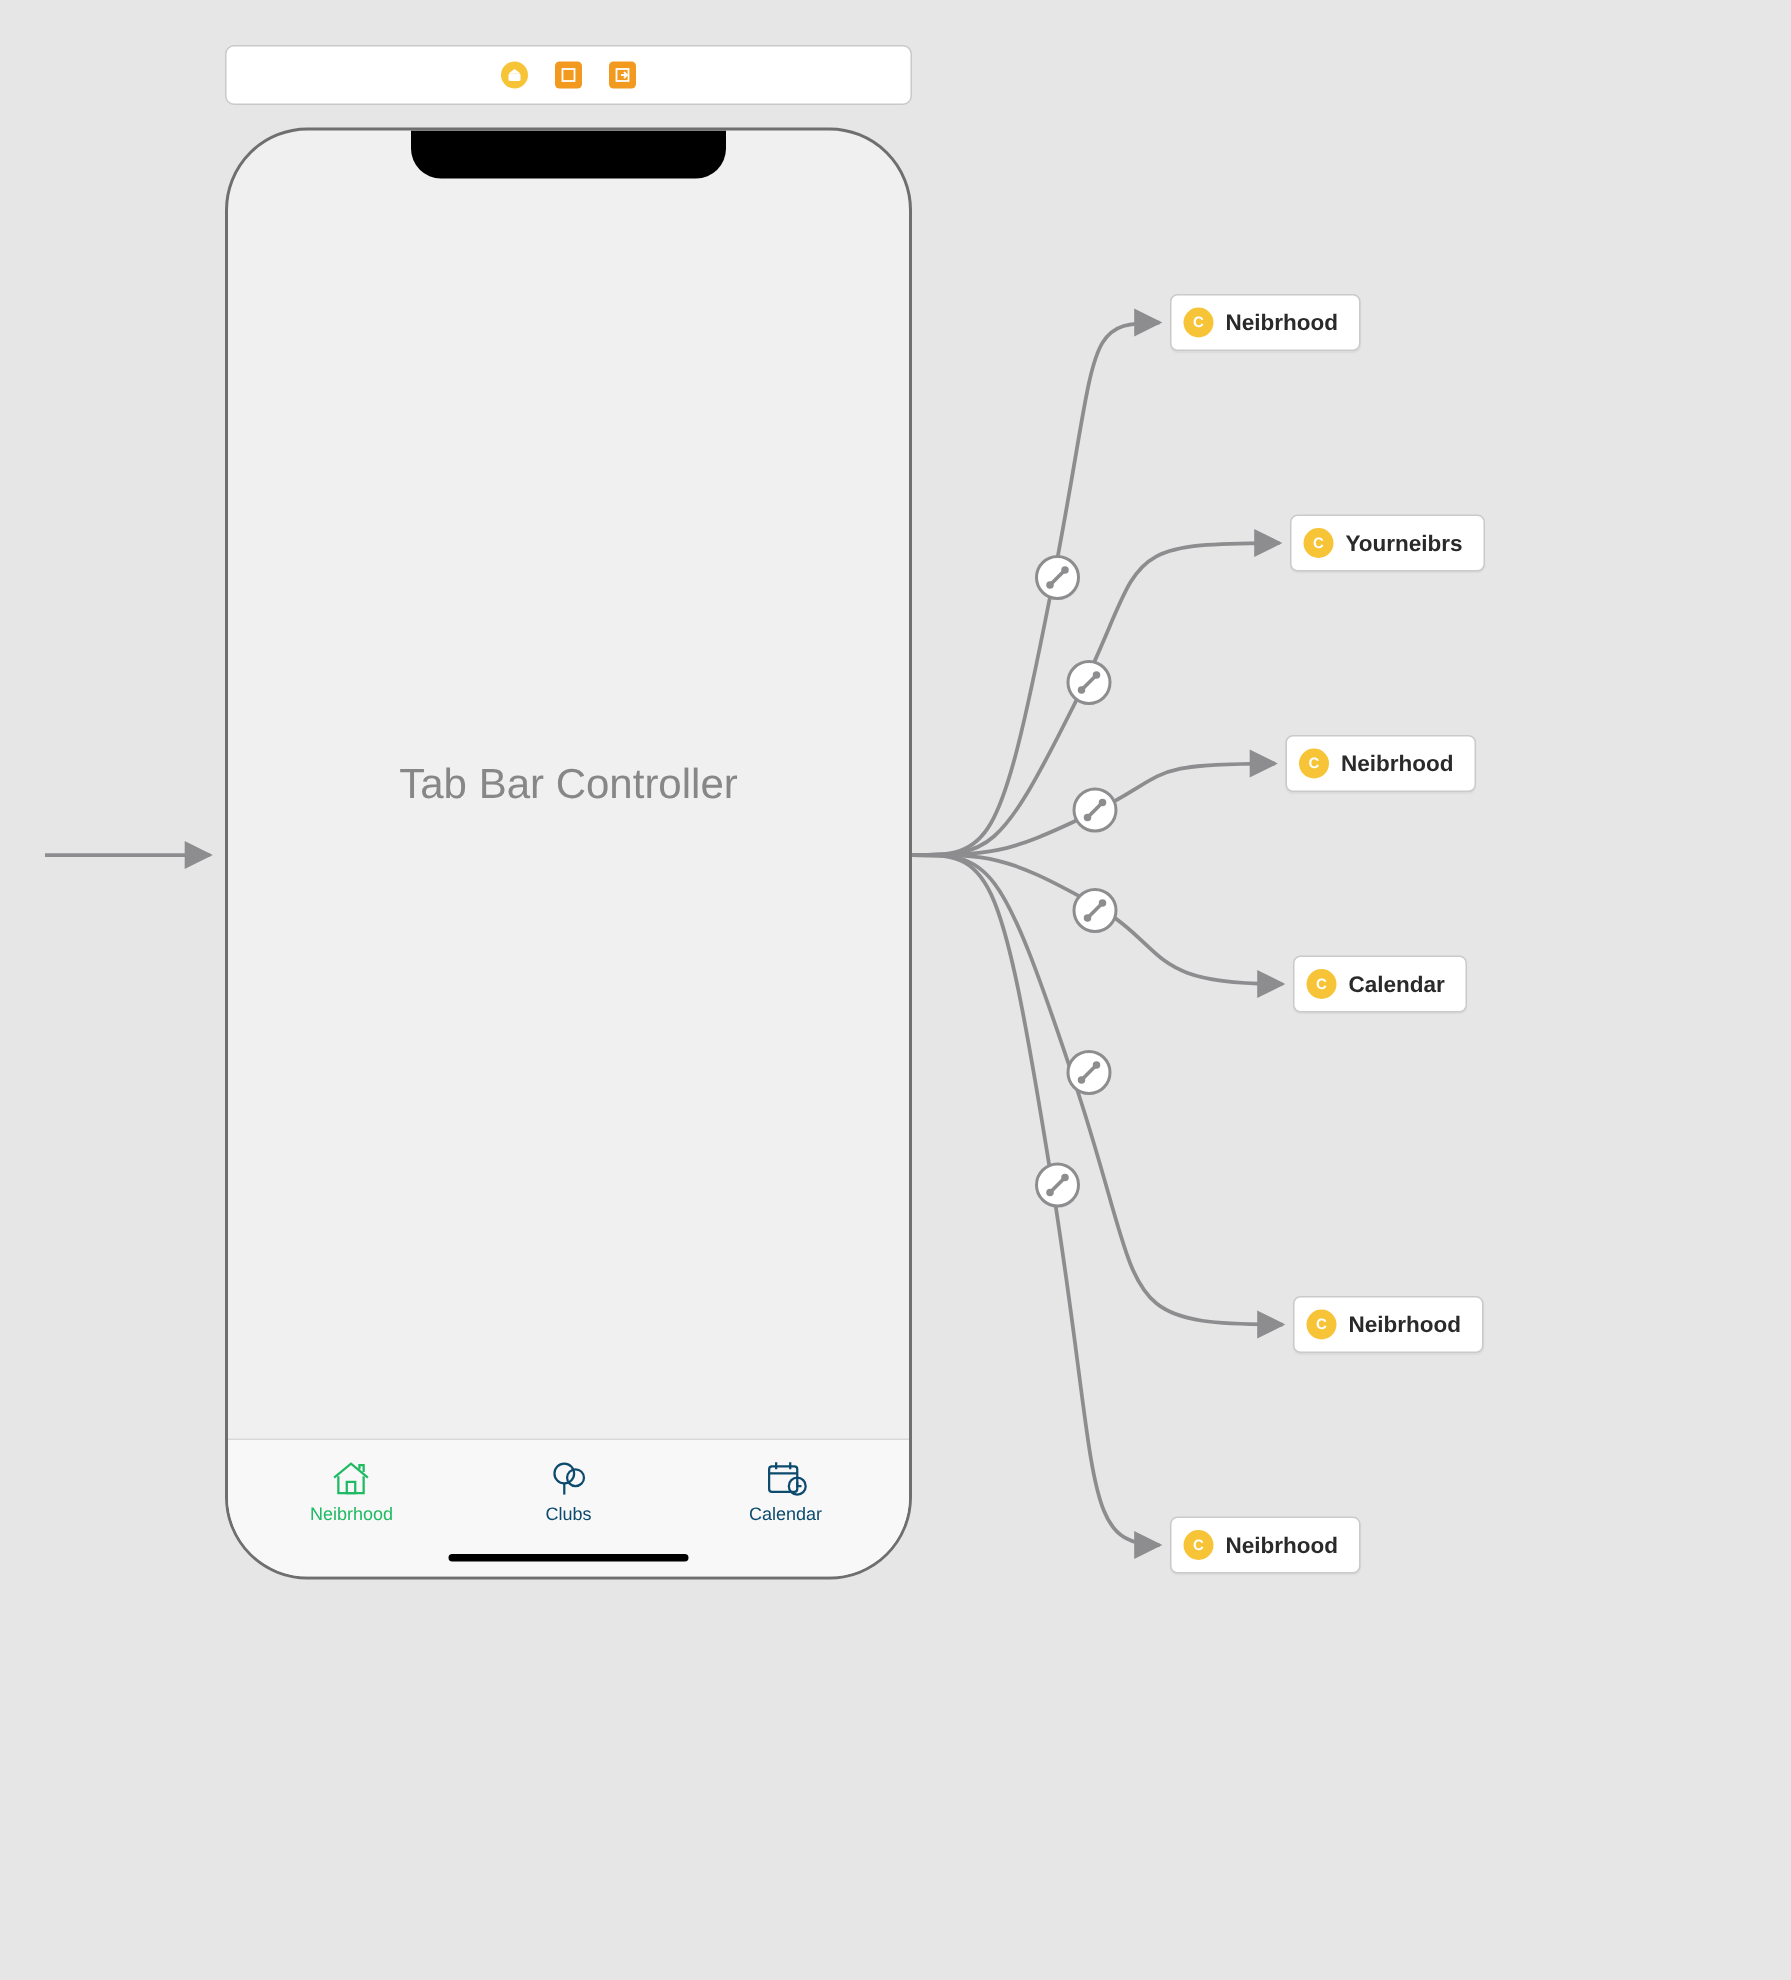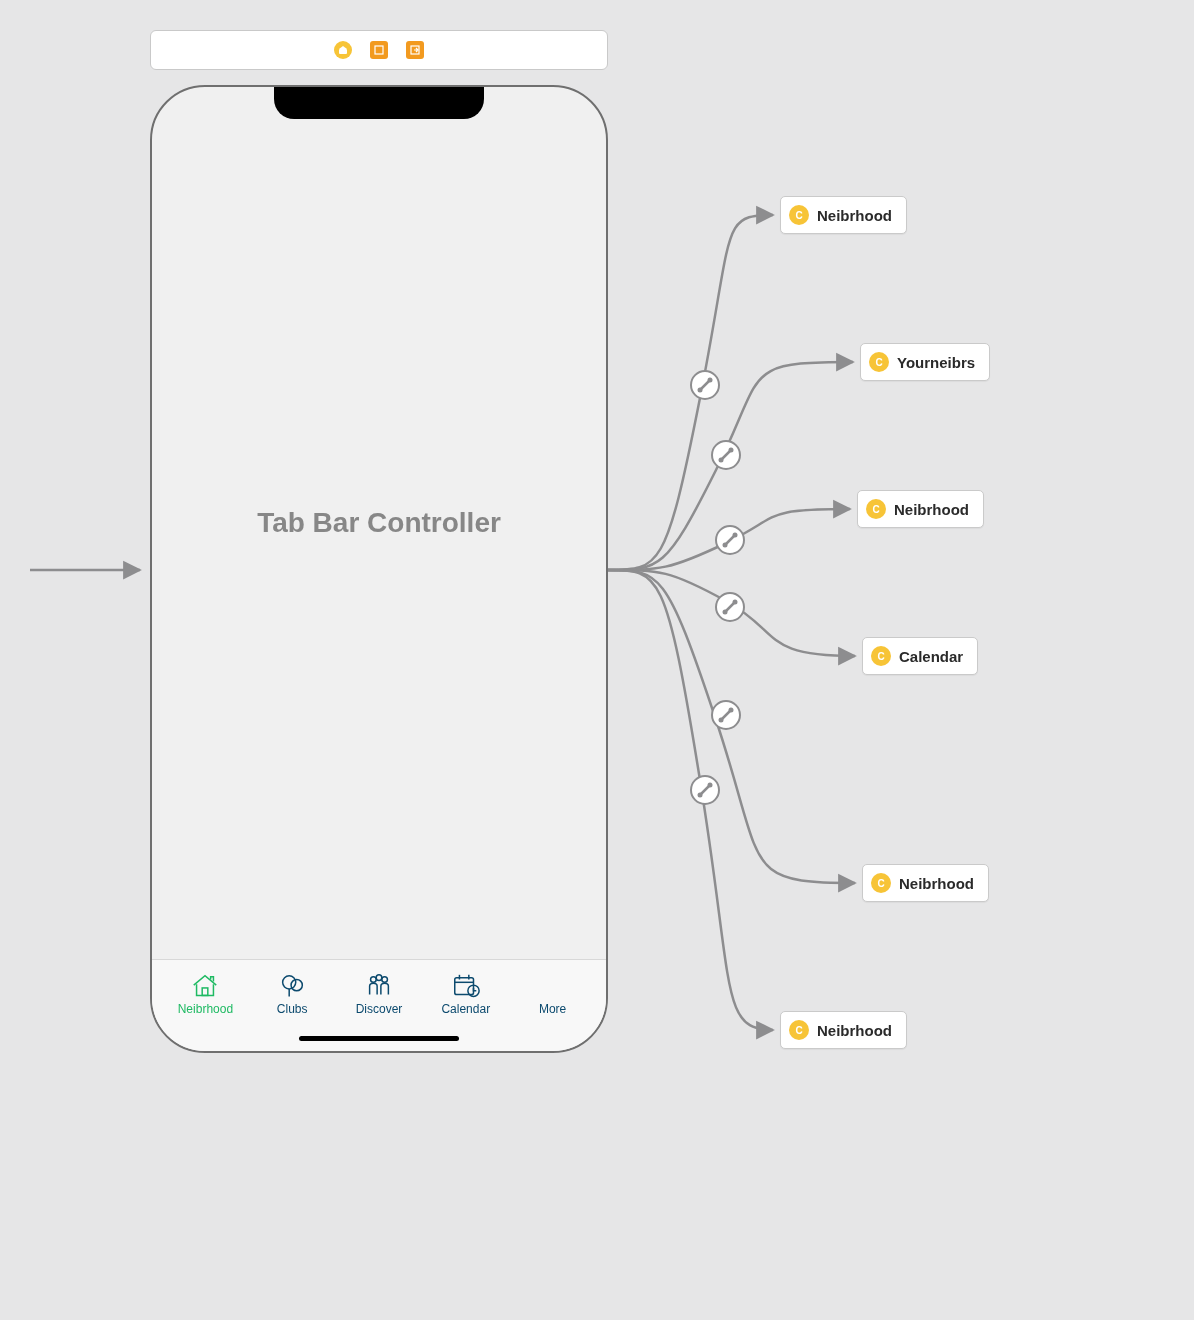--- a/index.html
+++ b/index.html
@@ -61,21 +61,21 @@
     display: flex;
     flex-direction: column;
   }
   .phone-title {
     flex: 1;
     display: flex;
     align-items: center;
     justify-content: center;
     color: #878787;
     font-size: 28px;
-    font-weight: 700;
+    font-weight: 400;
   }
   .tabbar {
     height: 92px;
     border-top: 1px solid #d8d8d8;
     background: #f8f8f8;
     display: flex;
     padding: 6px 10px 0 10px;
     gap: 0;
   }
   .tab {
@@ -185,52 +185,30 @@
             <circle cx="13" cy="11" r="7"></circle>
             <circle cx="21" cy="14" r="6"></circle>
             <line x1="13" y1="18" x2="13" y2="26"></line>
           </svg>
         </span>
         <span>Clubs</span>
       </div>
       <div class="tab">
         <span class="icn">
           <svg viewBox="0 0 32 28" stroke-width="1.6">
-            <circle cx="10" cy="8" r="3"></circle>
-              <path d="M6 24 V15 Q6 12 10 12 Q14 12 14 15 V24"></path>
-            <circle cx="22" cy="8" r="3"></circle>
-              <path d="M18 24 V15 Q18 12 22 12 Q26 12 26 15 V24"></path>
-            <circle cx="16" cy="6" r="3"></circle>
-          </svg>
-        </span>
-        <span>Discover</span>
-      </div>
-      <div class="tab">
-        <span class="icn">
-          <svg viewBox="0 0 32 28" stroke-width="1.6">
             <rect x="4" y="6" width="20" height="18" rx="2"></rect>
             <line x1="4" y1="11" x2="24" y2="11"></line>
             <line x1="9" y1="3" x2="9" y2="8"></line>
               <line x1="19" y1="3" x2="19" y2="8"></line>
             <circle cx="24" cy="20" r="6"></circle>
             <path d="M24 17 V20 H27"></path>
           </svg>
         </span>
         <span>Calendar</span>
       </div>
-      <div class="tab">
-        <span class="icn">
-          <svg viewBox="0 0 32 28" stroke-width="0" fill="currentColor">
-            <circle cx="9" cy="14" r="2.6"></circle>
-            <circle cx="16" cy="14" r="2.6"></circle>
-            <circle cx="23" cy="14" r="2.6"></circle>
-          </svg>
-        </span>
-        <span>More</span>
-      </div>
     </div>
   </div>
   <div class="home-indicator"></div>
 </div>
 
 <svg class="segues">
   <defs>
     <marker id="arr" viewBox="0 0 12 12" refX="10" refY="6" markerWidth="9" markerHeight="9" orient="auto">
       <path d="M1 1 L11 6 L1 11"></path>
     </marker>

